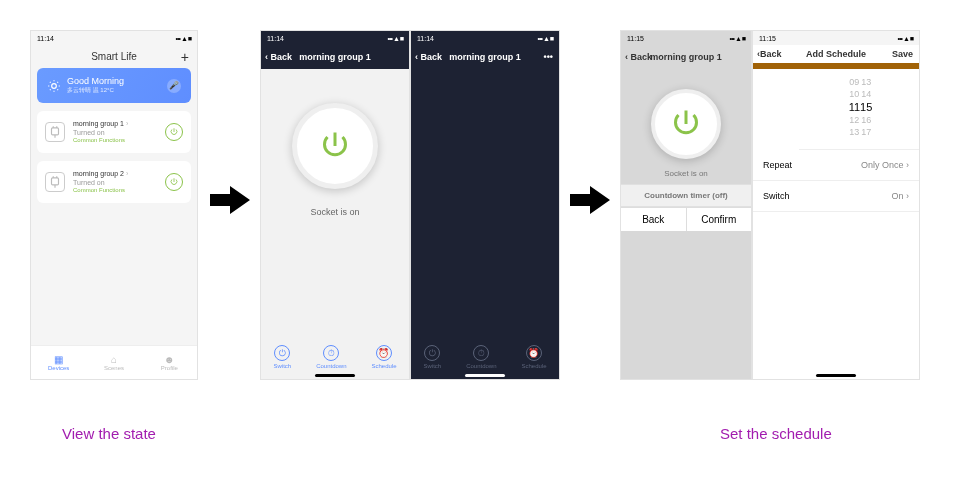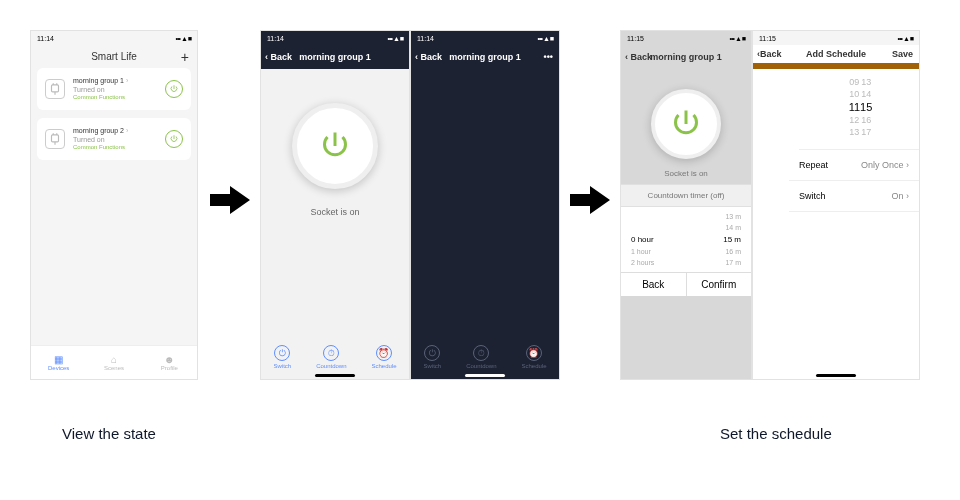--- a/index.html
+++ b/index.html
@@ -10,21 +10,21 @@
   .statusbar.dark { background:#1d2233; color:#fff;}
   .statusbar.light { background:#f5f5f5; color:#000;}
   .statusbar.gray { background:#d8d8d8; color:#000;}
   .ic { font-family: Arial; font-size:7px; letter-spacing:-1px;}
   .navbar { height: 24px; display:flex; align-items:center; justify-content:center; position:relative; font-size:9px;font-weight:bold;}
   .navbar.dark { background:#1d2233; color:#fff;}
   .navbar.light { background:#fff; color:#333;}
   .navbar.gray { background:#d8d8d8; color:#333;}
   .back { position:absolute; left:4px; font-size:9px; cursor:pointer;}
   .right { position:absolute; right:6px; font-size:9px; cursor:pointer;}
-  .caption { position:absolute; top:395px; font-size:15px; color:#0f172a; font-family: Arial; text-align: center; }
+  .caption { position:absolute; top:395px; font-size:15px; color:#a21caf; font-family: Arial; text-align: center; }
   
   #stage1 { left: 30px; }
   #stage1 .body1 { background:#f5f5f5; height: calc(100% - 14px); padding: 0 6px; position:relative;}
   #stage1 .apptitle { text-align:center; font-size:10px; padding:6px 0; color:#333; position:relative;}
   #stage1 .plus { position:absolute; right:2px; top:4px; font-size:14px; font-weight:300;}
   .card-blue { background: linear-gradient(120deg,#6a9bff,#5f8eff); border-radius:6px; color:#fff; padding:8px 10px; display:flex; align-items:center; justify-content:space-between; font-size:8px; margin-bottom:8px;}
   .card-blue .info { display:flex; align-items:center; gap:6px;}
   .sun { width:14px; height:14px; color:#fff;}
   .mic { width:14px; height:14px; border-radius:50%; background:rgba(255,255,255,0.25); display:flex; align-items:center; justify-content:center; font-size:8px;}
   .dev-card { background:#fff; border-radius:6px; padding:8px; display:flex; align-items:center; gap:8px; margin-bottom:8px;}
@@ -54,47 +54,60 @@
   .botitem { display:flex; flex-direction:column; align-items:center; font-size:6px; gap:2px;}
   .botitem .ci { width:16px; height:16px; border-radius:50%; display:flex; align-items:center; justify-content:center; font-size:9px;}
   .phone-light-body { background:#f2f2f2; color:#666; height:calc(100% - 38px); position:relative;}
   .phone-dark-body { color:#5a6278; height:calc(100% - 38px); position:relative;}
   .home-ind { position:absolute; bottom:2px; left:50%; transform:translateX(-50%); width:40px; height:3px; border-radius:2px;}
   
   .arrow { position:absolute; top:180px; width:40px; height:40px;}
   
   #stage3 { left:620px; width:300px;}
   .p3a-body { background:#d8d8d8; height:calc(100% - 38px); position:relative; display:flex; flex-direction:column; align-items:center;}
-  .ct-label { font-size:8px; color:#777; background:#f0f0f0; width:100%; text-align:center; padding:6px 0; border-top:1px solid #e0e0e0; border-bottom:1px solid #e0e0e0;}
+  .ct-label { font-size:8px; color:#777; background:#f0f0f0; width:100%; text-align:center; padding:6px 0; border-top:1px solid #e0e0e0; border-bottom:1px solid #e0e0e0;font-weight:bold;}
   .picker { background:#fff; width:100%; flex:0 0 auto; font-size:7px; color:#aaa; display:flex; flex-direction:column; padding:4px 10px;}
   .picker .row { display:flex; justify-content:space-between; padding:2px 0;}
   .picker .row.sel { color:#000; font-size:8px;}
   .pkbtns { display:flex; background:#fff; border-top:1px solid #ddd;}
   .pkbtns div { flex:1; text-align:center; font-size:10px; padding:6px 0;}
   .p3b-body { height:calc(100% - 38px); position:relative;}
   .tpicker { display:flex; justify-content:center; font-size:9px; color:#bbb; padding:8px 0 12px 3px; border-bottom:1px solid #eee;margin-left:46px;}
   .tcol { display:flex; flex-direction:column; align-items:center; gap:2px;}
   .tcol .sel { color:#000; font-size:11px;}
-  .setrow { display:flex; justify-content:space-between; align-items:center; padding:10px 10px; font-size:9px; border-bottom:1px solid #eee;margin-left:36px;}
+  .setrow { display:flex; justify-content:space-between; align-items:center; padding:10px 10px; font-size:9px; border-bottom:1px solid #eee;}
   .setrow .val { color:#888;text-align:center;}
 </style>
 </head>
 <body>
 
 <div id="stage1" class="stage">
   <div class="phone">
     <div class="statusbar light">
       <span>11:14</span>
       <span class="ic">••• ▲ ■</span>
     </div>
     <div class="body1">
       <div class="apptitle">
         <span>Smart Life</span>
         <span class="plus">+</span>
       </div>
+      <div class="card-blue">
+        <div class="info">
+          <svg class="sun" viewBox="0 0 24 24" fill="none" stroke="currentColor" stroke-width="2">
+              <circle cx="12" cy="12" r="4"></circle>
+              <path d="M12 2v2M12 20v2M4.9 4.9l1.4 1.4M17.7 17.7l1.4 1.4M2 12h2M20 12h2M4.9 19.1l1.4-1.4M17.7 6.3l1.4-1.4"></path>
+            </svg>
+          <div>
+            <div style="font-size:9px;">Good Morning</div>
+            <div style="font-size:6px; opacity:0.8;">多云转晴 温 12°C</div>
+          </div>
+        </div>
+        <div class="mic">🎤</div>
+      </div>
       <div class="dev-card">
         <div class="plug-ico">
             <svg viewBox="0 0 24 24" fill="none" stroke="currentColor" stroke-width="2">
               <rect x="6" y="5" width="12" height="12" rx="2"></rect>
               <path d="M9 5V2M15 5V2M12 17v5"></path>
             </svg>
           </div>
         <div class="dev-info">
           <div class="name"><span>morning group 1</span> <span style="color:#bbb;">›</span></div>
           <div class="state">Turned on</div>
@@ -229,42 +242,20 @@
     <div class="p3a-body">
       <div style="padding-top:20px;">
         <div class="big-btn light" style="width:70px;height:70px;border-width:4px;">
           <svg viewBox="0 0 24 24" width="28" height="28" fill="none" stroke="#8bc34a" stroke-width="2">
               <path d="M12 3v9M7 6a7 7 0 1 0 10 0"></path>
             </svg>
         </div>
       </div>
       <div style="font-size:8px;color:#777;margin:10px 0 6px;">Socket is on</div>
       <div class="ct-label">Countdown timer (off)</div>
-      <div class="picker">
-        <div class="row">
-            <span></span>
-            <span>13 m</span>
-          </div>
-        <div class="row">
-            <span></span>
-            <span>14 m</span>
-          </div>
-        <div class="row sel">
-            <span>0 hour</span>
-            <span>15 m</span>
-          </div>
-        <div class="row">
-            <span>1 hour</span>
-            <span>16 m</span>
-          </div>
-        <div class="row">
-            <span>2 hours</span>
-            <span>17 m</span>
-          </div>
-      </div>
       <div class="pkbtns" style="width:100%;">
         <div>Back</div>
         <div style="border-left:1px solid #ddd;">Confirm</div>
       </div>
     </div>
   </div><div class="phone" style="width:168px;">
     <div class="statusbar light">
       <span>11:15</span>
         <span class="ic">••• ▲ ■</span>
     </div>

